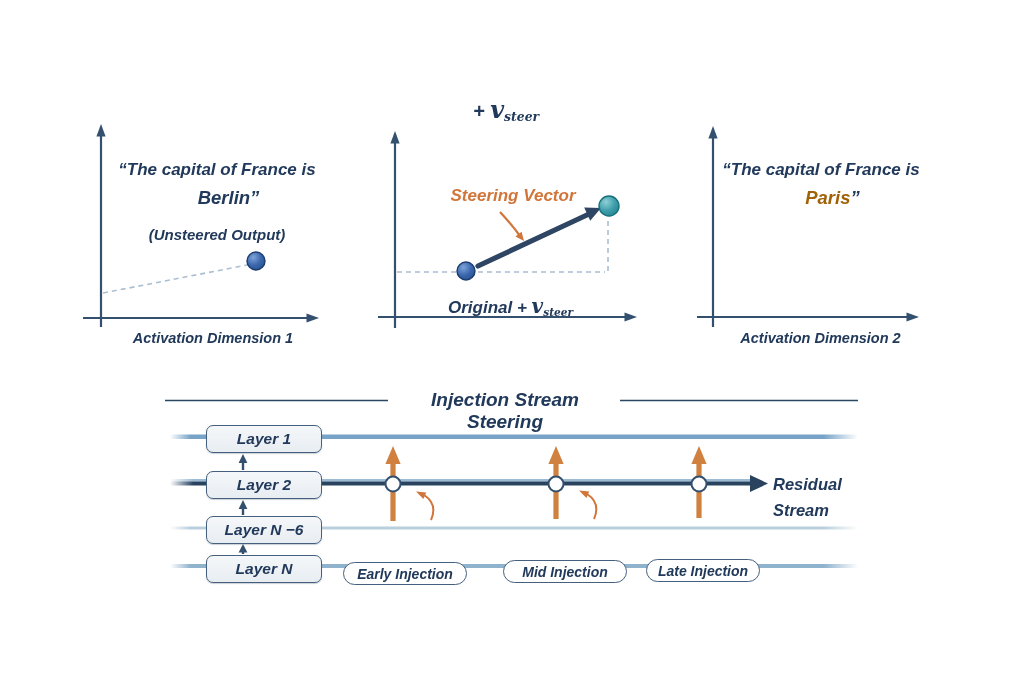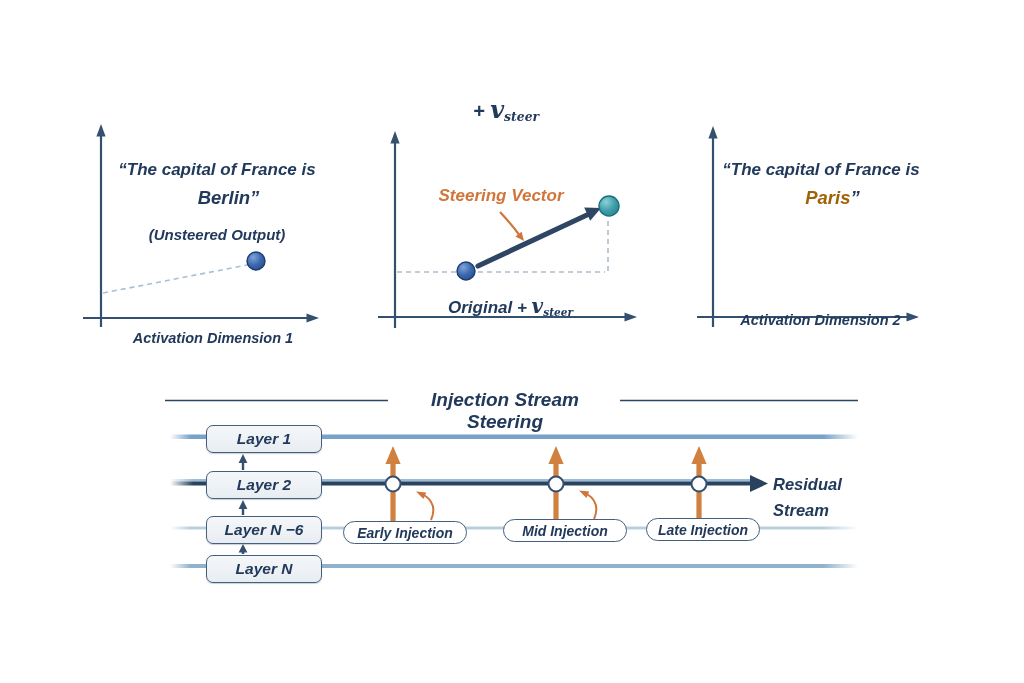--- a/index.html
+++ b/index.html
@@ -17,35 +17,35 @@
   .q-caption{font-size:15px;font-weight:600;margin-top:12px;}
   .answer-teal{color:#a16207;margin-top:27px;}
   .axis-label{font-size:14.5px;font-weight:700;}
 
   
   .mathv{font-family:"DejaVu Serif",serif;font-style:italic;}
   .vsub{font-family:"DejaVu Serif",serif;font-style:italic;font-size:0.62em;vertical-align:-0.25em;}
 
   #vsteer-top{left:441px;top:95px;width:130px;font-size:20px;font-weight:600;}
   #vsteer-top .mathv{font-size:24px;}
-  #steering-vector-label{left:431px;top:186px;width:140px;color:#d1763b;font-size:17px;font-weight:700;}
+  #steering-vector-label{left:443px;top:186px;width:140px;color:#d1763b;font-size:17px;font-weight:700;}
   #original-label{left:418px;top:294px;width:185px;font-size:17px;font-weight:600;}
   #original-label .mathv{font-size:20px;}
 
   
   #rss-title{left:394px;top:389px;width:222px;font-size:19px;font-weight:700;}
   .layer-box{left:186px;width:116px;height:28px;box-sizing:border-box;
              border:1.6px solid #44607e;border-radius:7px;
              background:linear-gradient(#f5f7f9,#e8edf2);
              display:flex;align-items:center;justify-content:center;
              font-size:15.5px;font-weight:600;font-style:italic;color:#21395a;
              box-shadow:0 1px 1px rgba(40,60,90,0.25);margin-left:20px;}
   .pill{height:23px;box-sizing:border-box;border:1.5px solid #44607e;border-radius:12px;
         background:#ffffff;display:flex;align-items:center;justify-content:center;
-        font-size:14px;font-weight:600;font-style:italic;color:#21395a;}
+        font-size:14px;font-weight:600;font-style:italic;color:#21395a;margin-top:41px;}
   #residual-stream-label{left:773px;top:471px;width:95px;font-size:16.5px;font-weight:600;line-height:26px;}
 </style>
 </head>
 <body>
 
 <div id="canvas">
 
   <svg class="abs" style="left:0;top:0" width="1024" height="683" viewBox="0 0 1024 683">
     <defs>
       <radialGradient id="gradBlue" cx="0.35" cy="0.3" r="0.8">
@@ -163,21 +163,21 @@
   <div class="abs txt axis-label center" style="left:108px;top:330px;width:210px;">Activation Dimension 1</div>
 
   <div class="abs txt center" id="vsteer-top"><span>+ </span><span class="mathv">v</span><span class="vsub">steer</span></div>
   <div class="abs txt center" id="steering-vector-label">Steering Vector</div>
   <div class="abs txt center" id="original-label"><span>Original + </span><span class="mathv">v</span><span class="vsub">steer</span></div>
 
   <div class="abs txt quote-block center" style="left:707px;top:157px;">
     <div class="q-line1">“The capital of France is</div>
     <div class="q-line2"><span class="answer-teal">Paris</span><span>”</span></div>
   </div>
-  <div class="abs txt axis-label center" style="left:713px;top:312px;width:215px;">Activation Dimension 2</div>
+  <div class="abs txt axis-label center" style="left:713px;top:330px;width:215px;">Activation Dimension 2</div>
 
   <div class="abs txt center" id="rss-title">Injection Stream Steering</div>
 
   <div class="abs layer-box" style="top:425px;">
       <span>Layer 1</span>
     </div>
   <div class="abs layer-box" style="top:471px;">
       <span>Layer 2</span>
     </div>
   <div class="abs layer-box" style="top:516px;">

